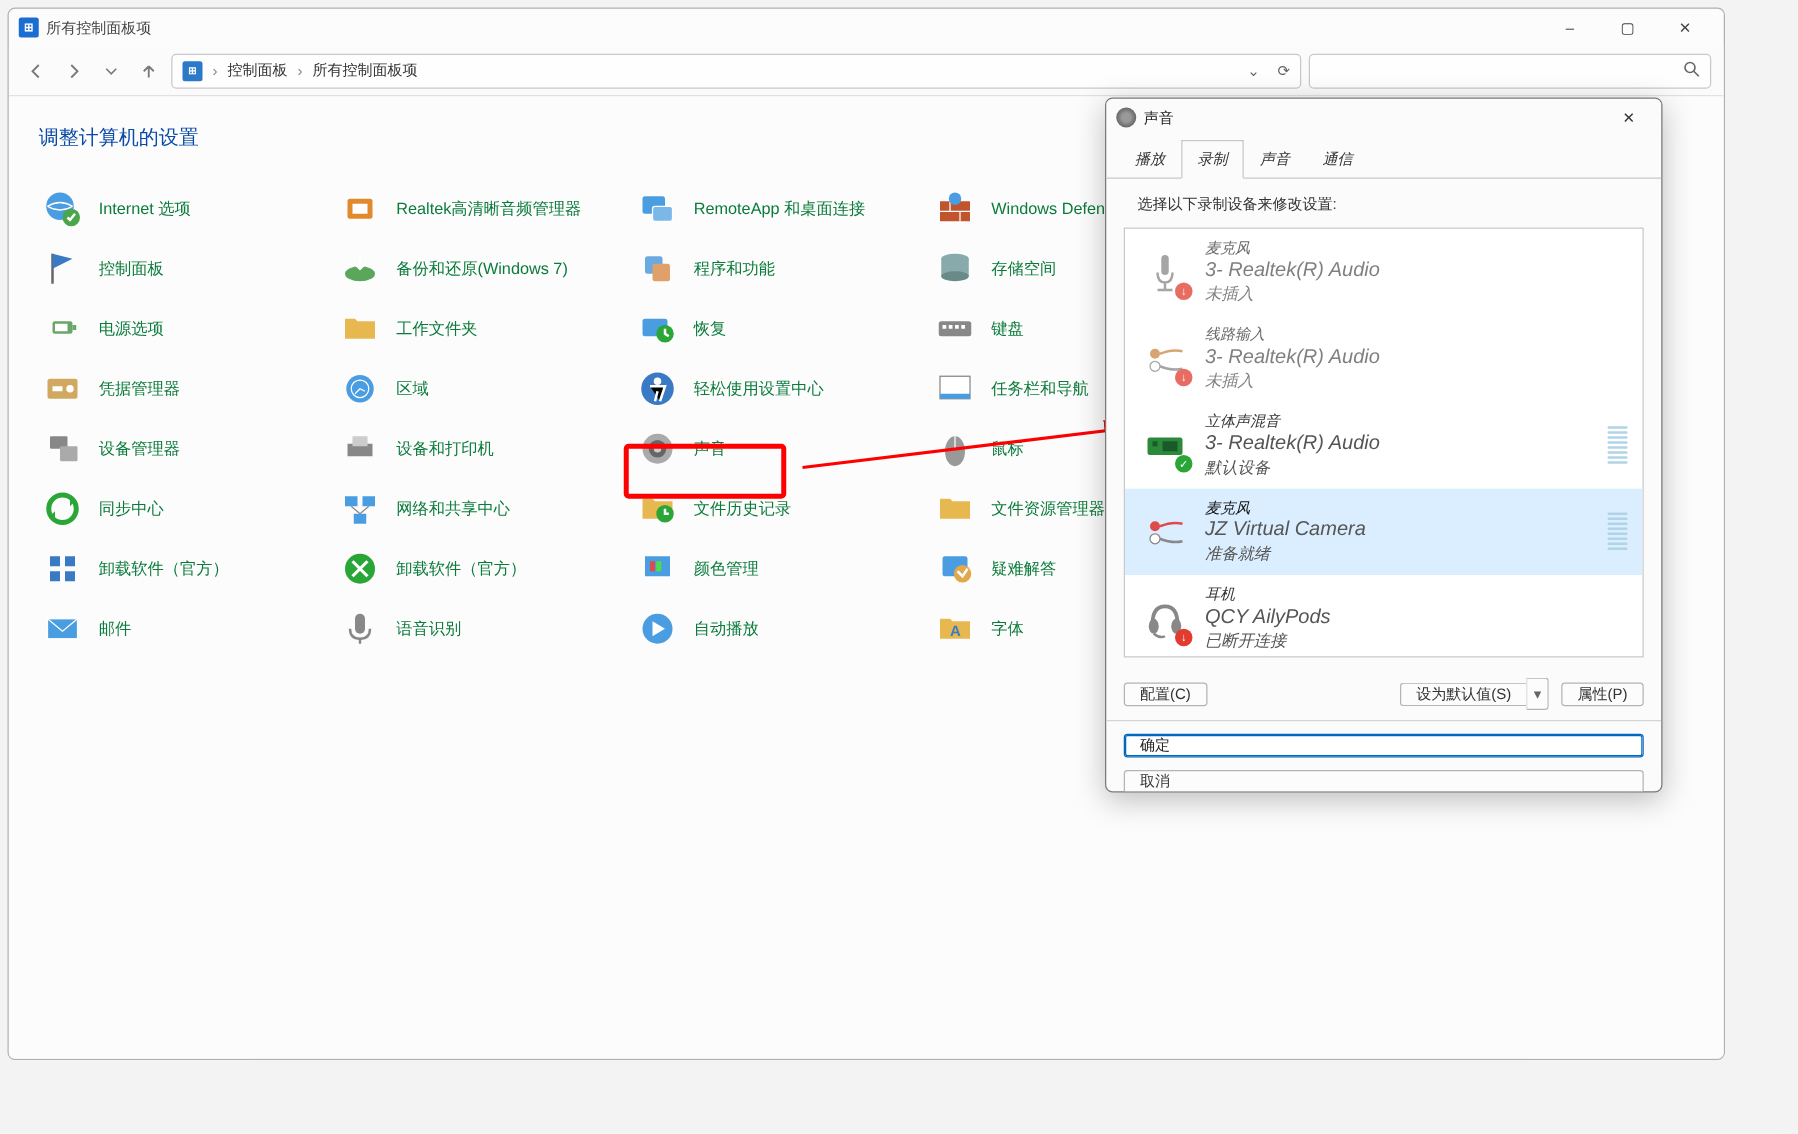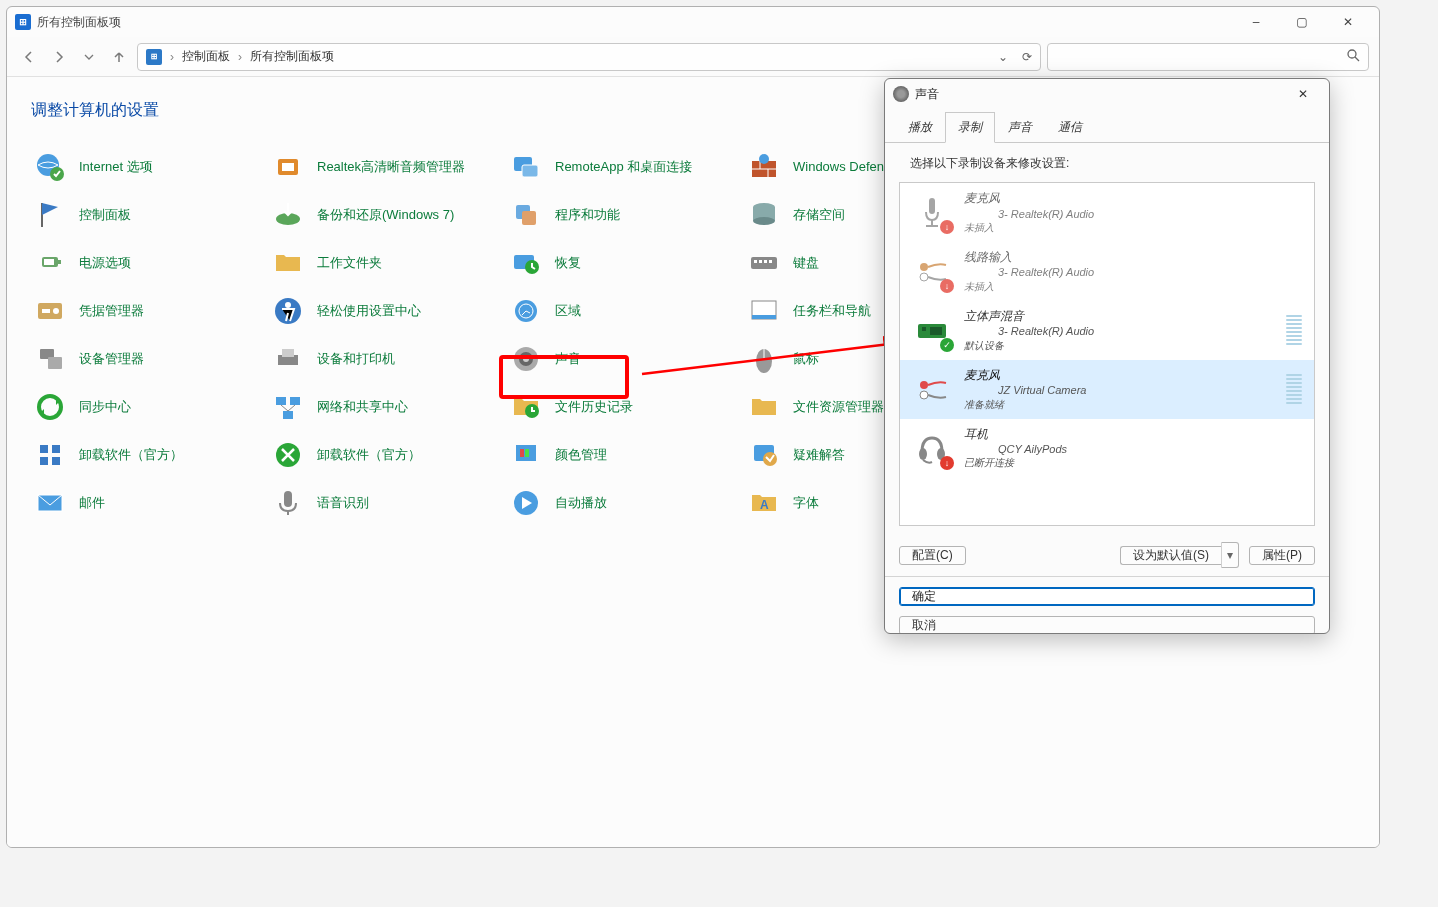--- a/index.html
+++ b/index.html
@@ -142,22 +142,22 @@
   .device-item.selected .dname { color:#111; }
   .dicon-wrap { width:40px;height:40px;display:flex;align-items:center;justify-content:center;position:relative; }
   .dicon-wrap .badge {
     position:absolute;right:-2px;bottom:-2px;width:14px;height:14px;border-radius:50%;
     display:flex;align-items:center;justify-content:center;font-size:9px;color:#fff;
   }
   .badge.red { background:#e23b2f; }
   .badge.green { background:#2aa637; }
   .dev-text { display:flex;flex-direction:column;line-height:1.3;font-style:italic; }
   .dname { color:#333;font-size:12px; }
-  .ddet { color:#555;font-size:11px;margin-left:34px; }
-  .dstatus { color:#555;font-size:10px; }
+  .ddet { color:#555;font-size:16px; }
+  .dstatus { color:#555;font-size:13px; }
   .level-bars { margin-left:auto;width:16px;height:40px;display:flex;flex-direction:column;justify-content:center;gap:2px; }
   .level-bars .bar { height:2px;background:#b0d4e6;border-radius:1px; }
 
   .dlg-btnrow { display:flex; gap:10px; padding: 8px 14px; align-items:center; }
   .dlg-btnrow .spacer { flex:1; }
   .dlg-btn {
     height:19px;padding:0 12px;border:1px solid #b4b4b4;background:#fcfcfc;border-radius:3px;color:#333;font-size:12px;
     display:flex;align-items:center;gap:4px;
   }
   .dlg-btn.disabled { color:#404040; }
@@ -355,36 +355,36 @@
               <rect x="4" y="8" width="24" height="16" fill="#d0a860" rx="2"></rect>
               <circle cx="22" cy="16" r="3" fill="#fff"></circle>
               <rect x="8" y="14" width="8" height="4" fill="#fff"></rect>
             </svg>
           </div>
           <div class="label">凭据管理器</div>
         </div>
         <div class="cp-item">
           <div class="icon">
             <svg width="32" height="32" viewBox="0 0 32 32">
+              <circle cx="16" cy="16" r="11" fill="#4a9de0"></circle>
+              <circle cx="16" cy="16" r="7" fill="none" stroke="#fff"></circle>
+              <path d="M12 20 L16 16 L20 18" stroke="#fff" fill="none"></path>
+            </svg>
+          </div>
+          <div class="label">区域</div>
+        </div>
+        <div class="cp-item">
+          <div class="icon">
+            <svg width="32" height="32" viewBox="0 0 32 32">
               <circle cx="16" cy="16" r="13" fill="#3a7ac4"></circle>
               <circle cx="16" cy="10" r="3" fill="#fff"></circle>
               <path d="M10 14 L22 14 L18 26 M14 26 L16 18" stroke="#fff" stroke-width="2"></path>
             </svg>
           </div>
           <div class="label">轻松使用设置中心</div>
-        </div>
-        <div class="cp-item">
-          <div class="icon">
-            <svg width="32" height="32" viewBox="0 0 32 32">
-              <circle cx="16" cy="16" r="11" fill="#4a9de0"></circle>
-              <circle cx="16" cy="16" r="7" fill="none" stroke="#fff"></circle>
-              <path d="M12 20 L16 16 L20 18" stroke="#fff" fill="none"></path>
-            </svg>
-          </div>
-          <div class="label">区域</div>
         </div>
         <div class="cp-item">
           <div class="icon">
             <svg width="32" height="32" viewBox="0 0 32 32">
               <rect x="4" y="6" width="24" height="18" fill="#fff" stroke="#888"></rect>
               <rect x="4" y="20" width="24" height="4" fill="#4a9de0"></rect>
             </svg>
           </div>
           <div class="label">任务栏和导航</div>
         </div>

